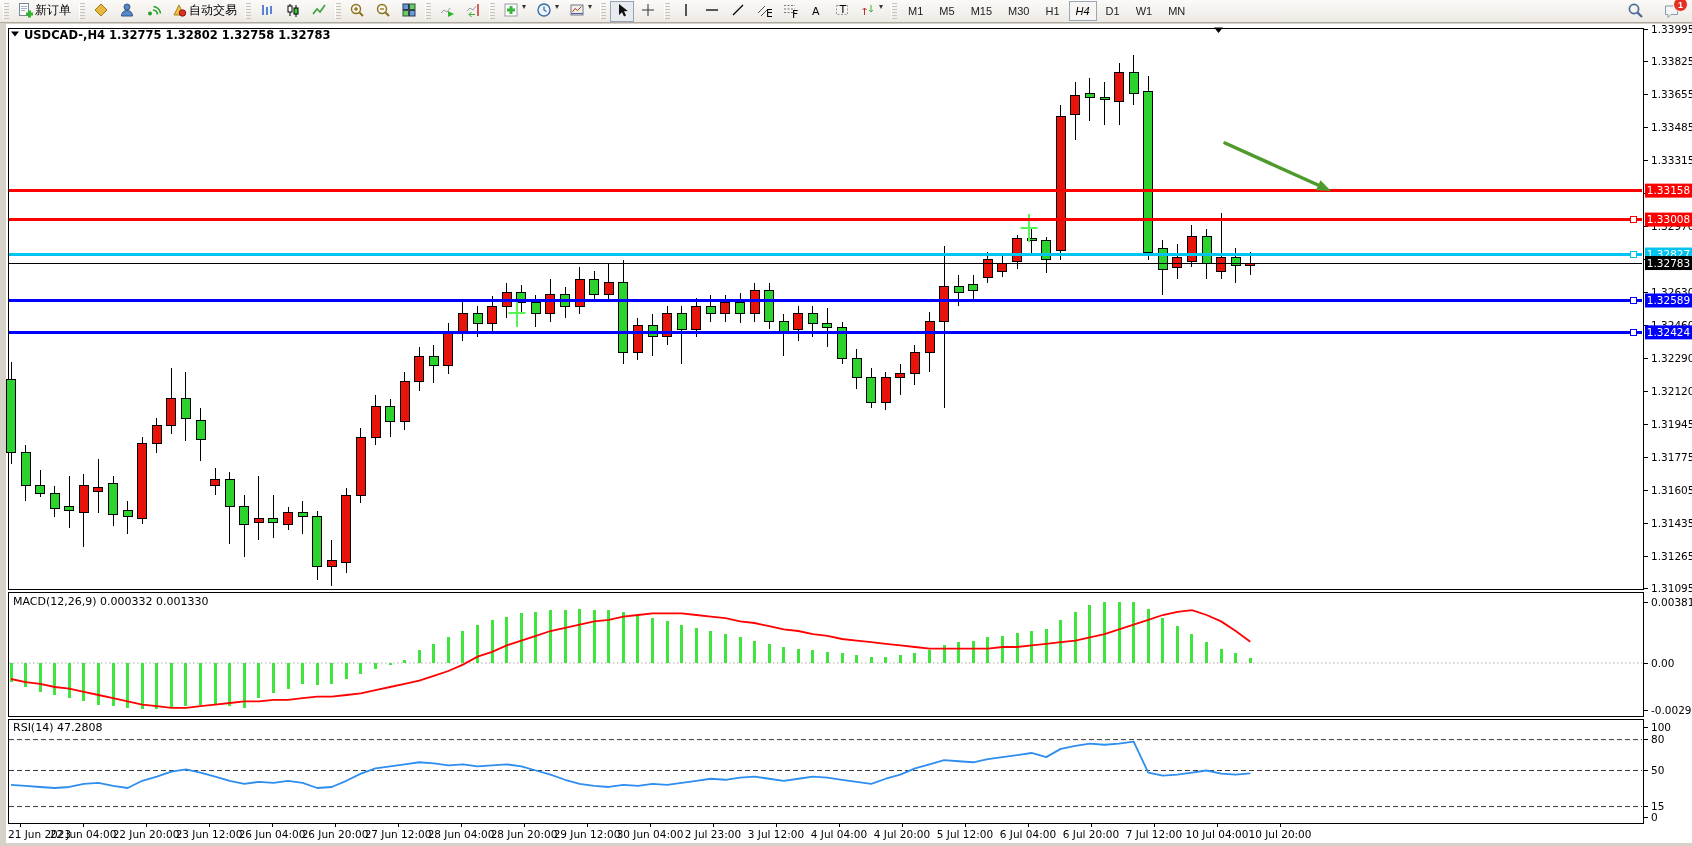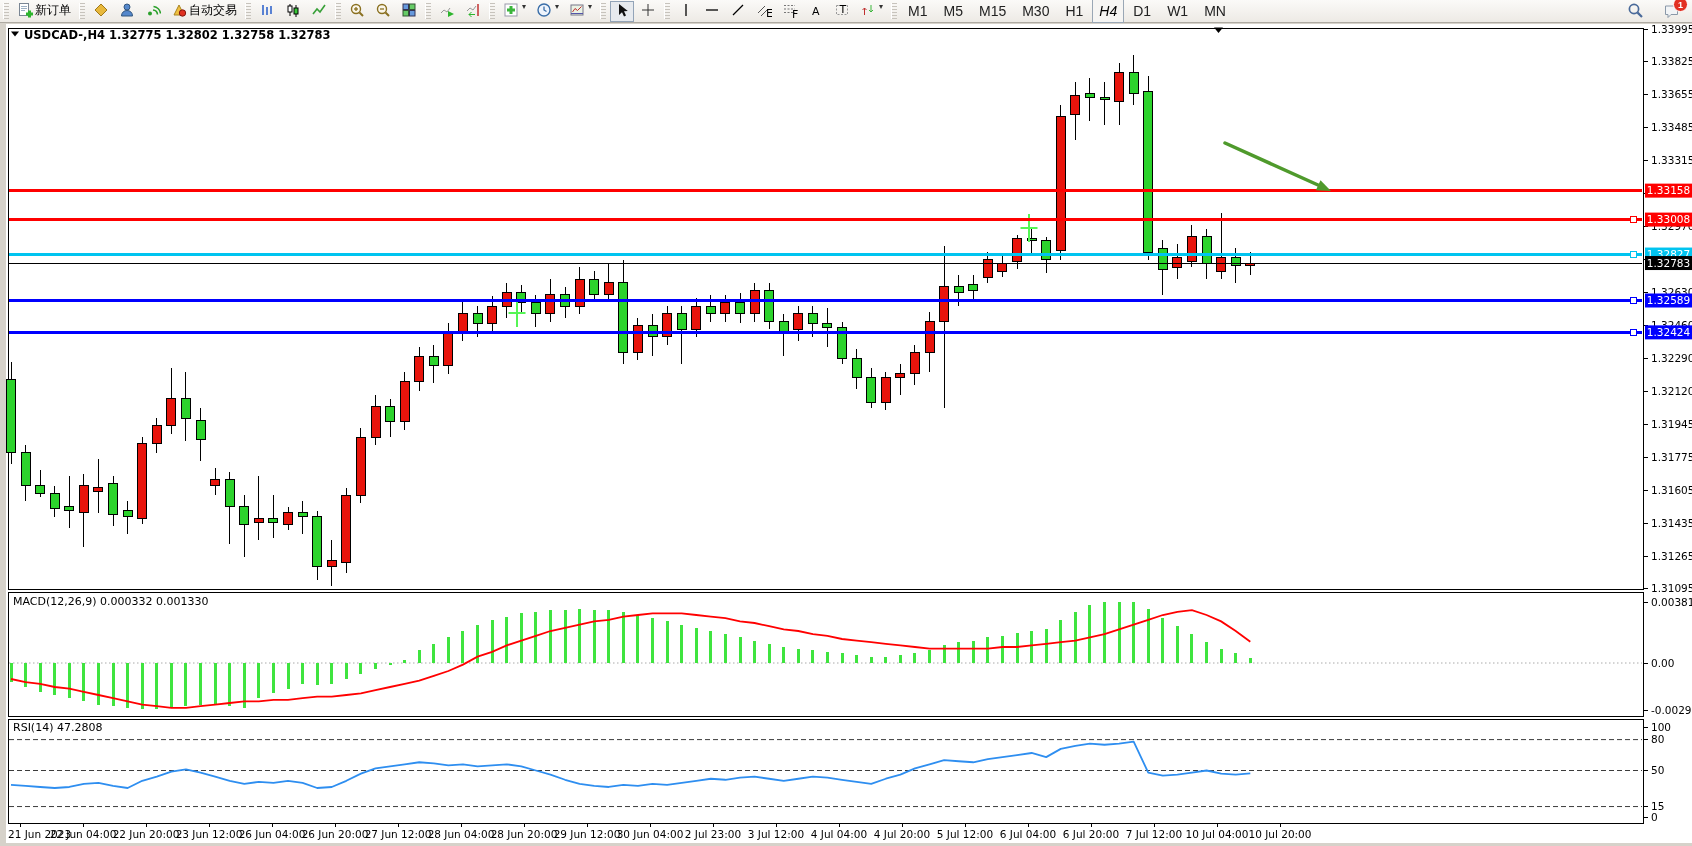--- a/index.html
+++ b/index.html
@@ -11,21 +11,21 @@
   .grip{width:5px;height:16px;margin:0 3px;
        background:repeating-linear-gradient(0deg,#c7c3bc 0 1px,rgba(0,0,0,0) 1px 3px);
        border-left:1px solid #fff;}
   .tb-btn{height:19px;display:flex;align-items:flex-start;gap:2px;padding:0 3px;margin:0 1px;
        border:1px solid rgba(0,0,0,0);}
   .tb-btn.pressed{background:#e7eaee;border:1px solid #93a4b8;}
   .tb-ico{display:flex;align-items:center;}
   .tb-ico svg{display:block;}
   .tb-label{font-size:12px;color:#000;white-space:nowrap;}
   .dd{font-size:8px;color:#333;margin-left:1px;}
-  .tf{font-size:14px;color:#222;padding:3px 6px;margin:0 1px;border:1px solid rgba(0,0,0,0);}
+  .tf{font-size:11px;color:#222;padding:3px 6px;margin:0 1px;border:1px solid rgba(0,0,0,0);}
   .tf.active{background:#f6f5f3;border:1px solid #9aa7b5;color:#000;font-style:italic;}
   #tb-right{margin-left:auto;display:flex;align-items:center;gap:14px;padding-right:12px;}
   #chat-wrap{position:relative;}
   .badge{position:absolute;top:-6px;right:-8px;background:#e23022;color:#fff;border-radius:50%;
        width:13px;height:13px;font-size:9px;font-weight:bold;display:flex;align-items:center;
        justify-content:center;border:1px solid #fff;}
   #chart-svg{position:absolute;top:24px;left:0;}
   svg text{font-family:"DejaVu Sans","Liberation Sans",sans-serif;font-size:11px;fill:#000;}
   .title-text{font-weight:bold;font-size:11.5px;}
   .pane-label{font-size:11px;}

